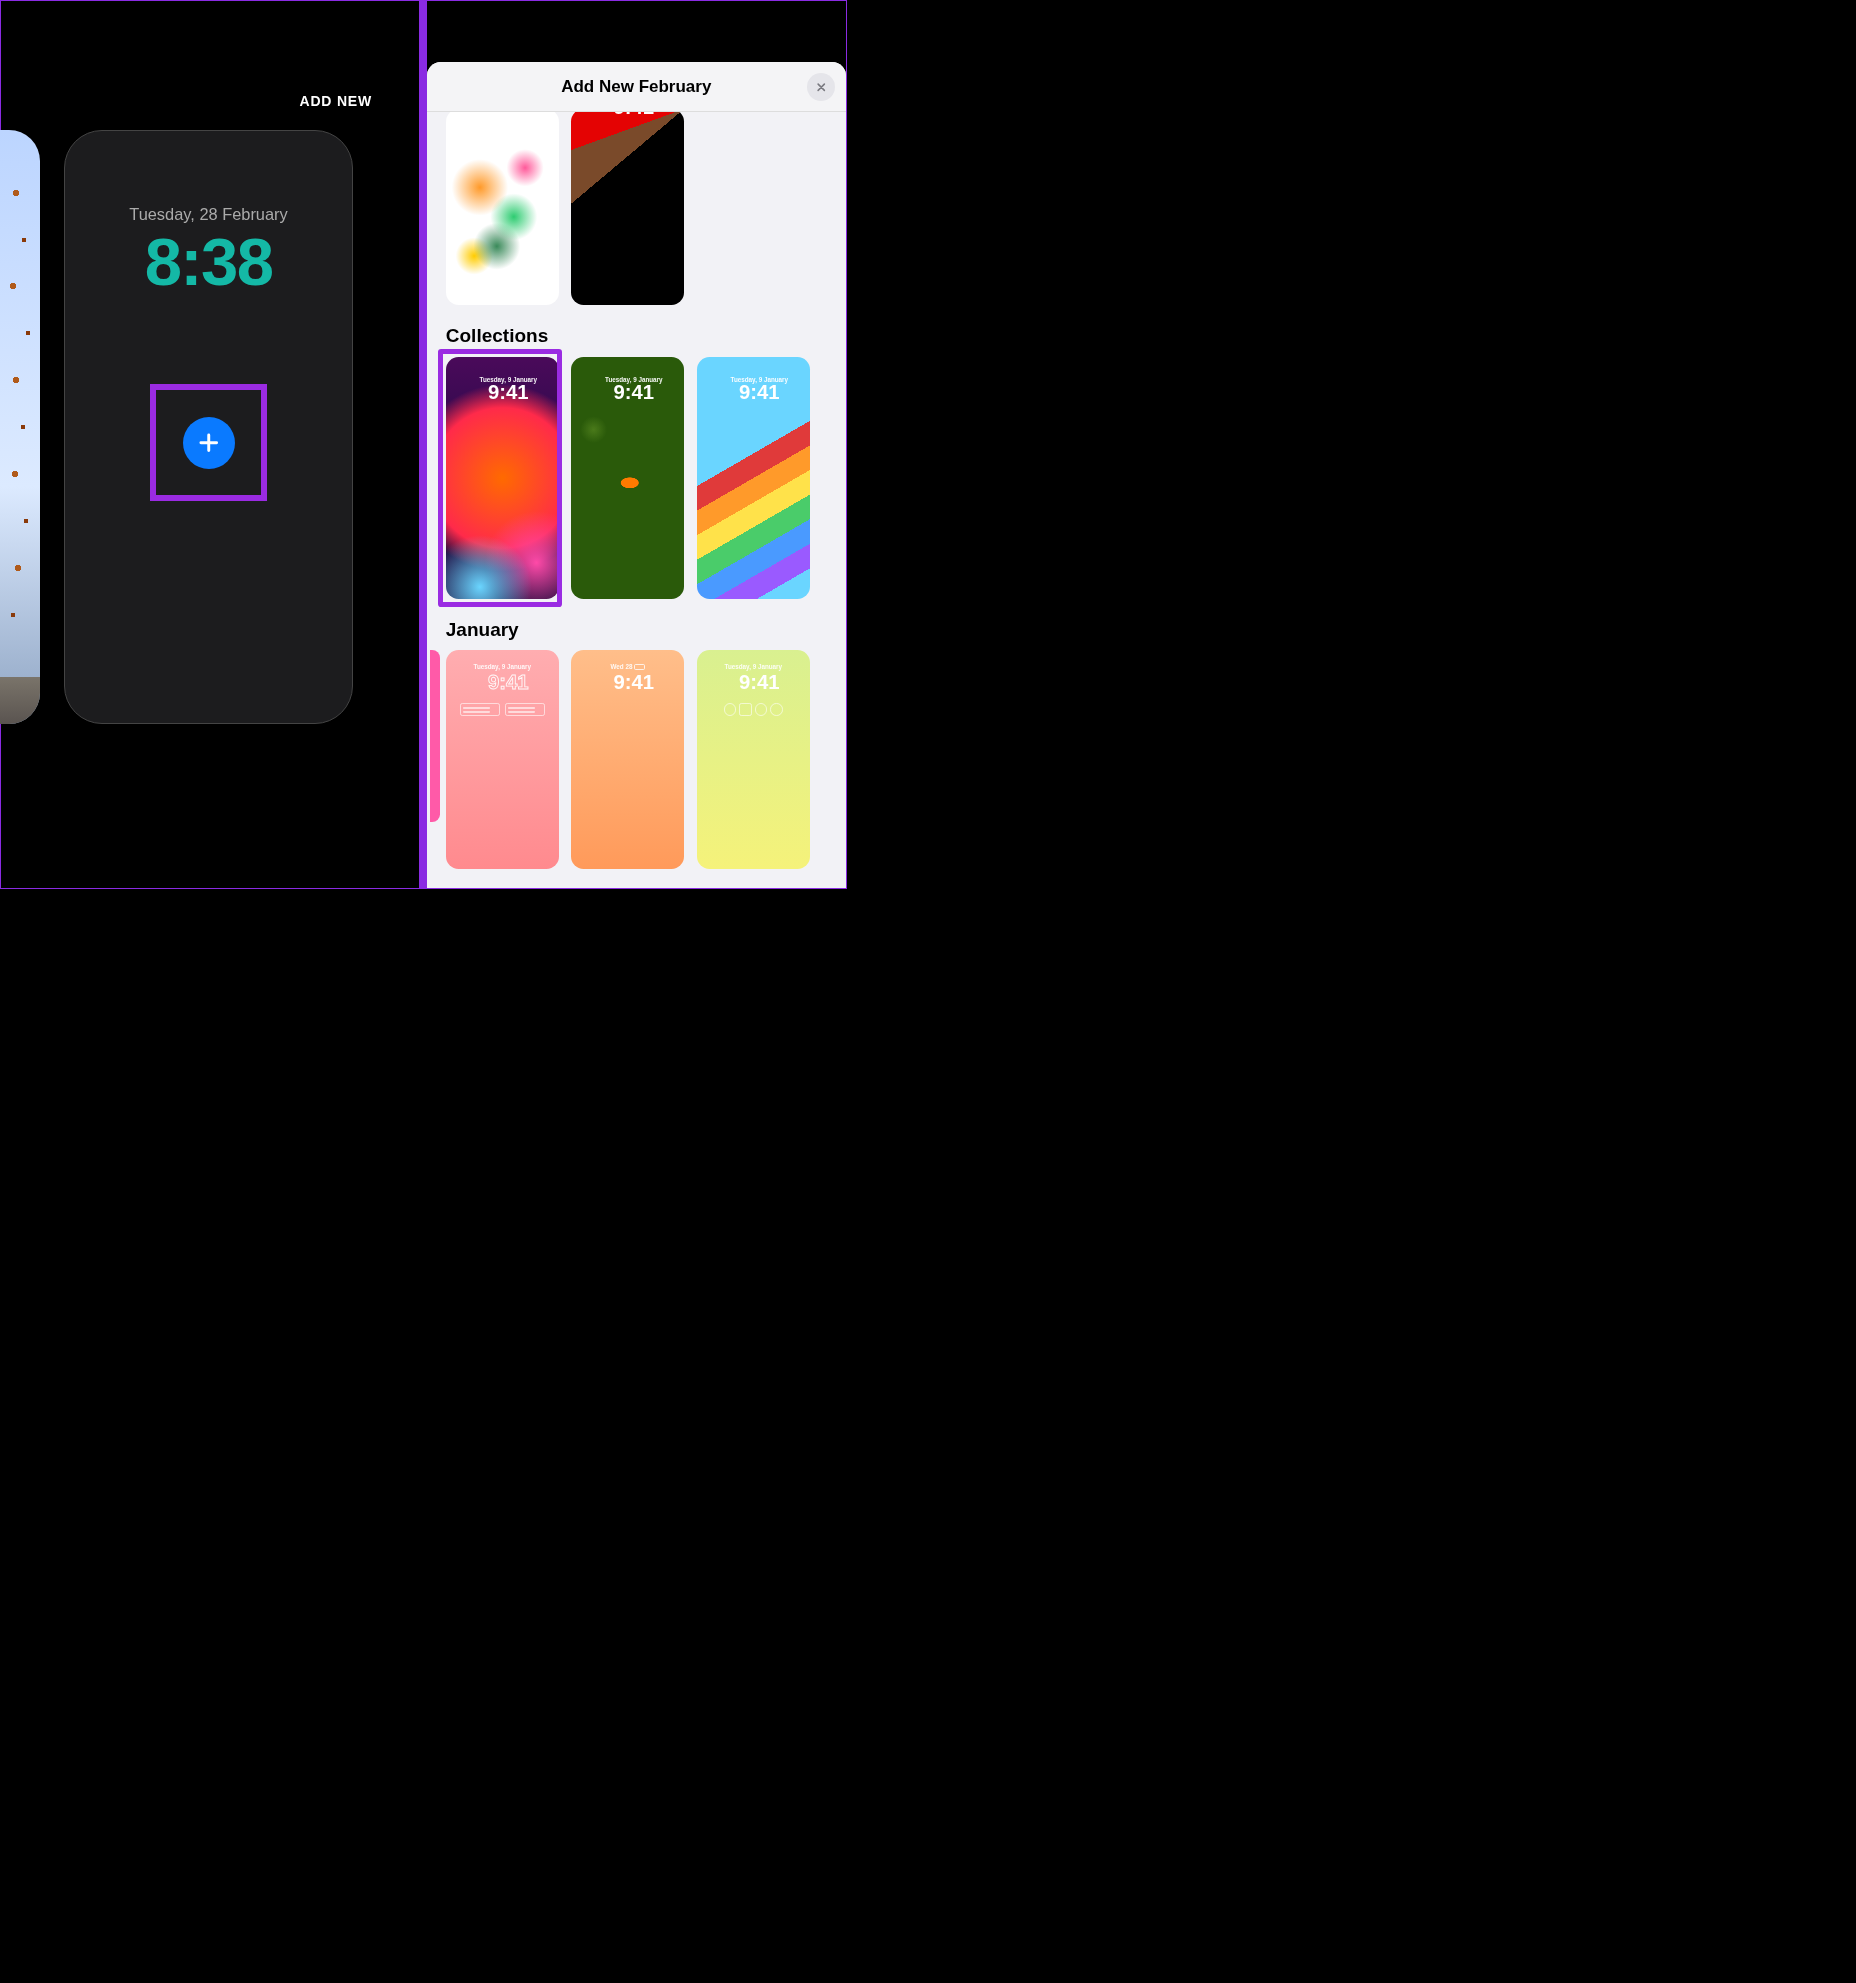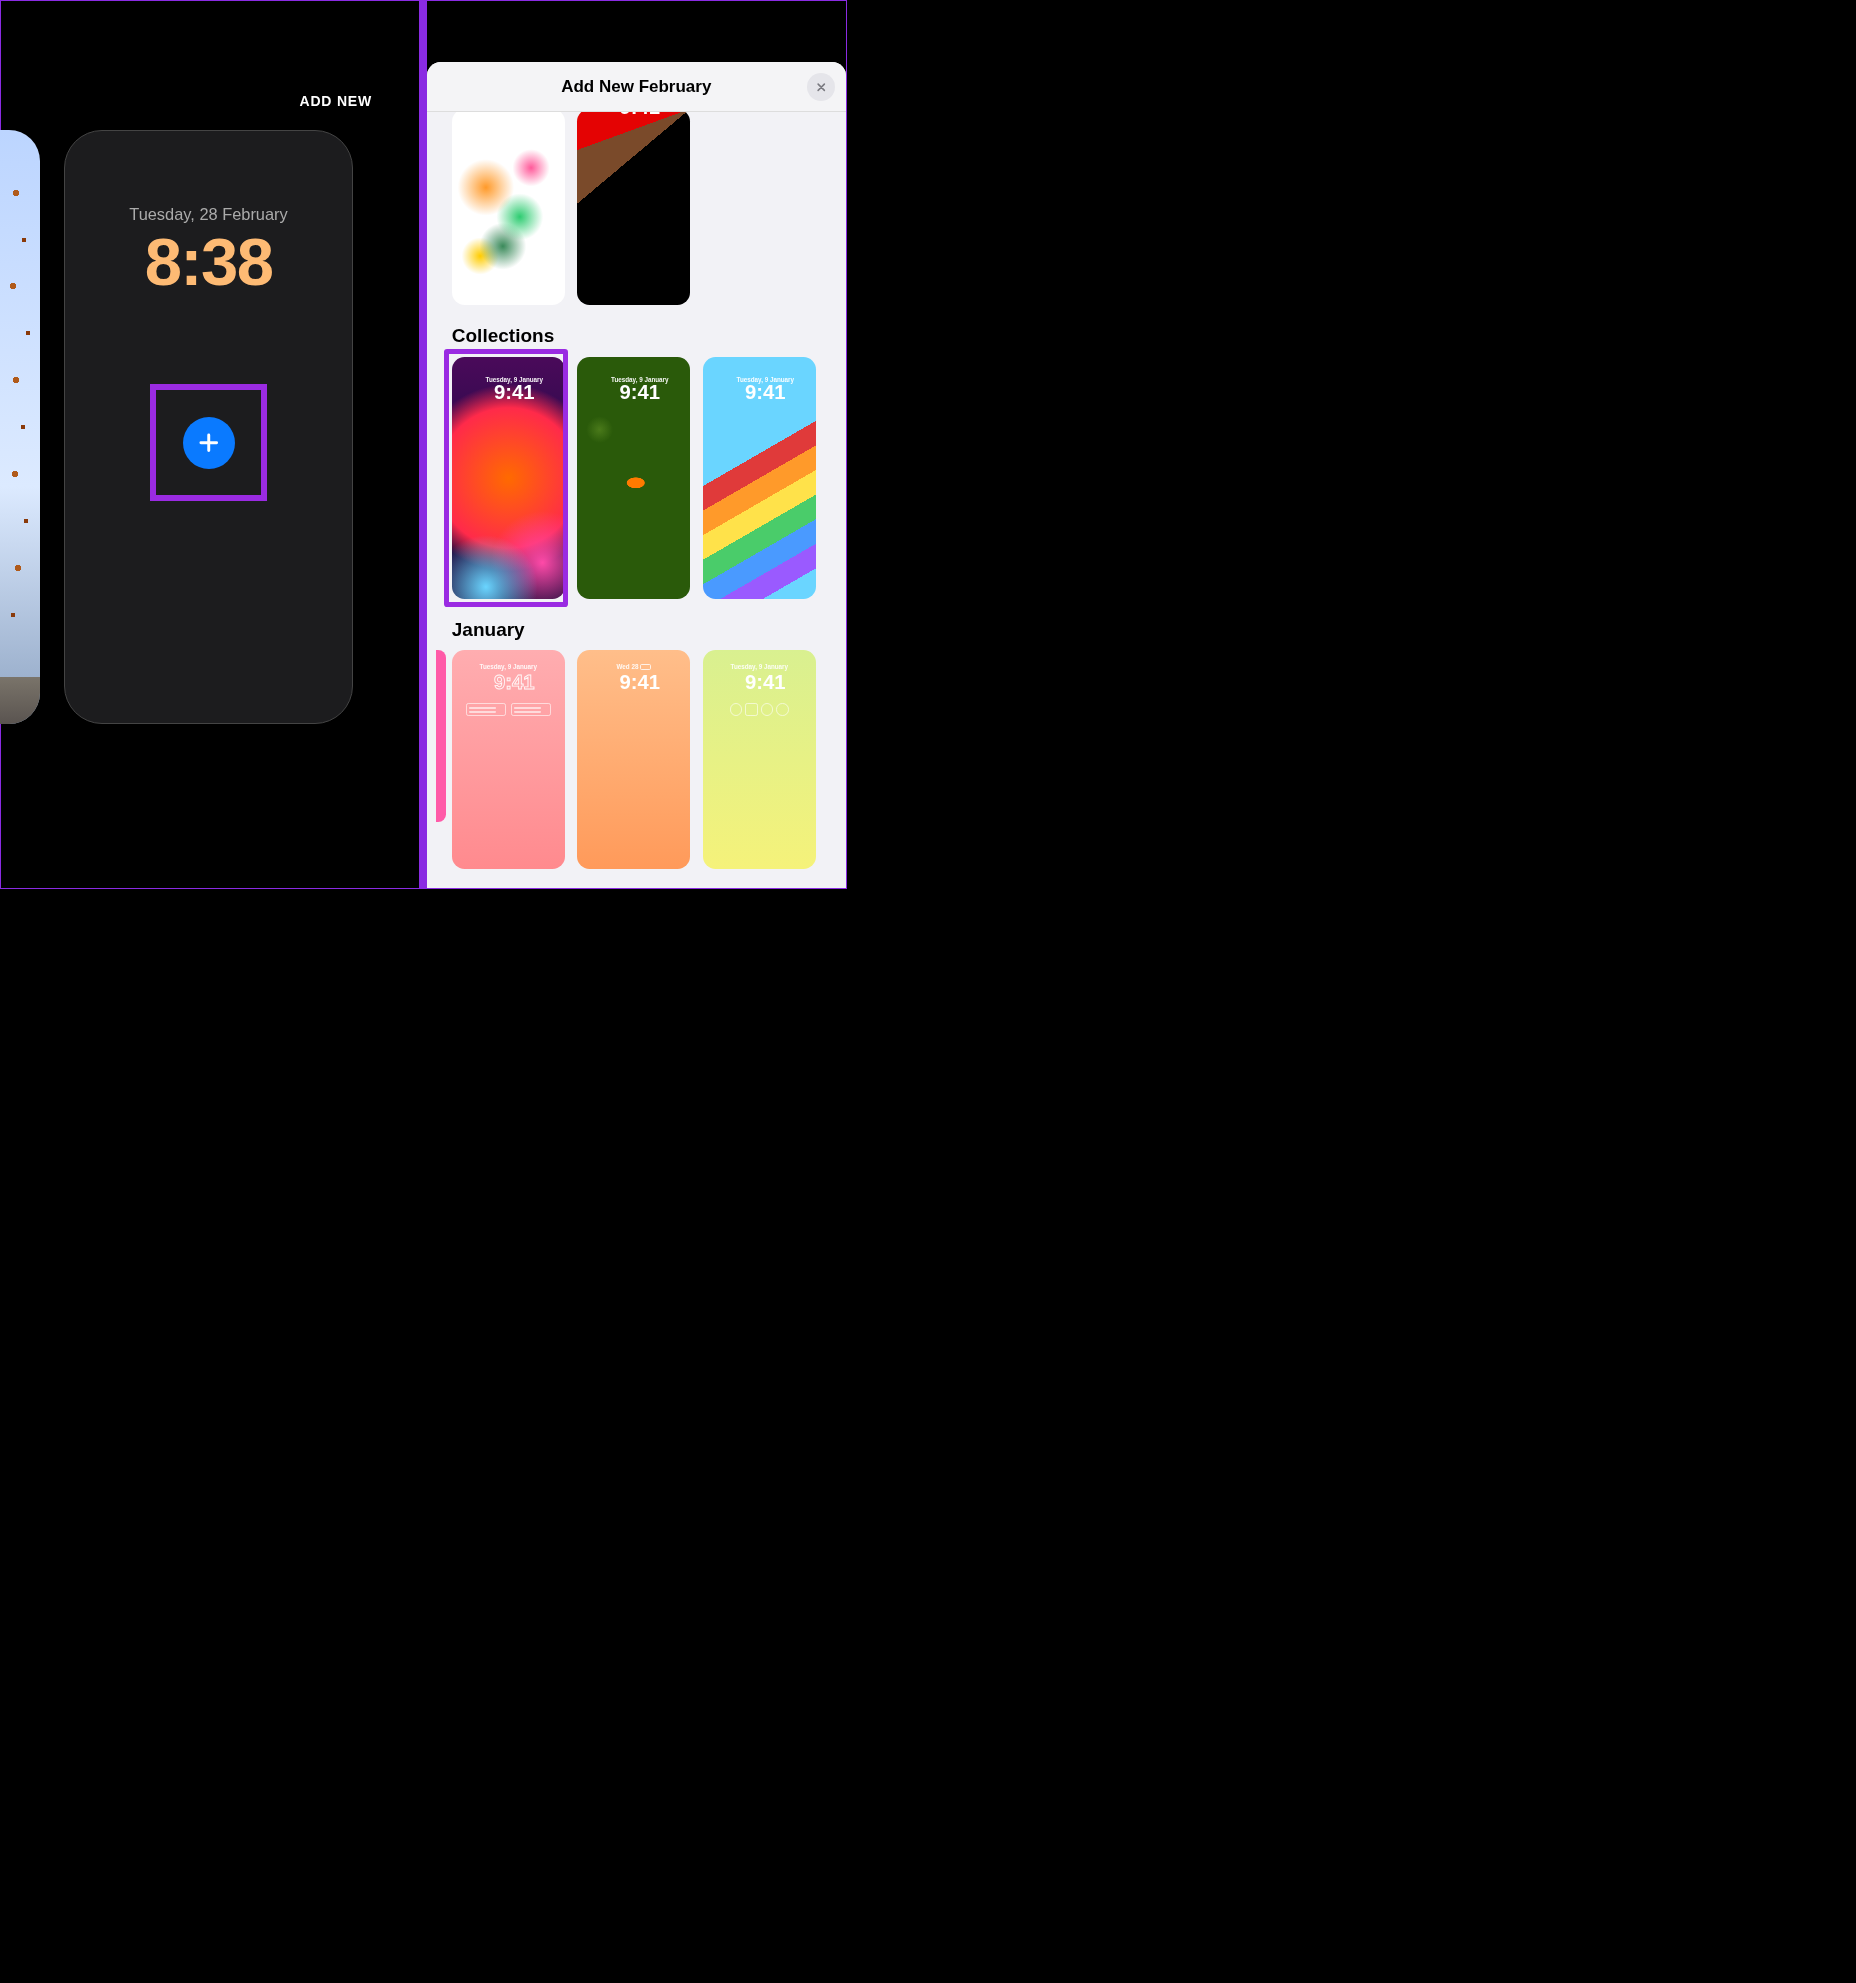--- a/index.html
+++ b/index.html
@@ -98,21 +98,21 @@
     text-align: center;
     color: #aaa;
     font-size: 16.4px;
     font-weight: 500;
   }
   .main-time {
     position: absolute;
     top: 92px;
     left: 0; right: 0;
     text-align: center;
-    color: #fdba74;
+    color: #14b8a6;
     font-size: 67px;
     font-weight: 700;
     letter-spacing: -1.6px;
   }
   .highlight-box {
     position: absolute;
     left: 149px;
     top: 383px;
     width: 117px;
     height: 117px;
@@ -165,21 +165,21 @@
     width: 28px;
     height: 28px;
     border-radius: 50%;
     background: #e5e5ea;
     display: flex;
     align-items: center;
     justify-content: center;
   }
   .close-btn svg { width: 12.5px; height: 12.5px; }
   .sheet-body {
-    padding: 0 25px;
+    padding: 0 19px;
     height: calc(100% - 50px);
     overflow: hidden;
   }
   .top-row {
     display: flex;
     gap: 12.5px;
     margin-top: -3.1px;
   }
   .wp-card {
     width: 113px;

